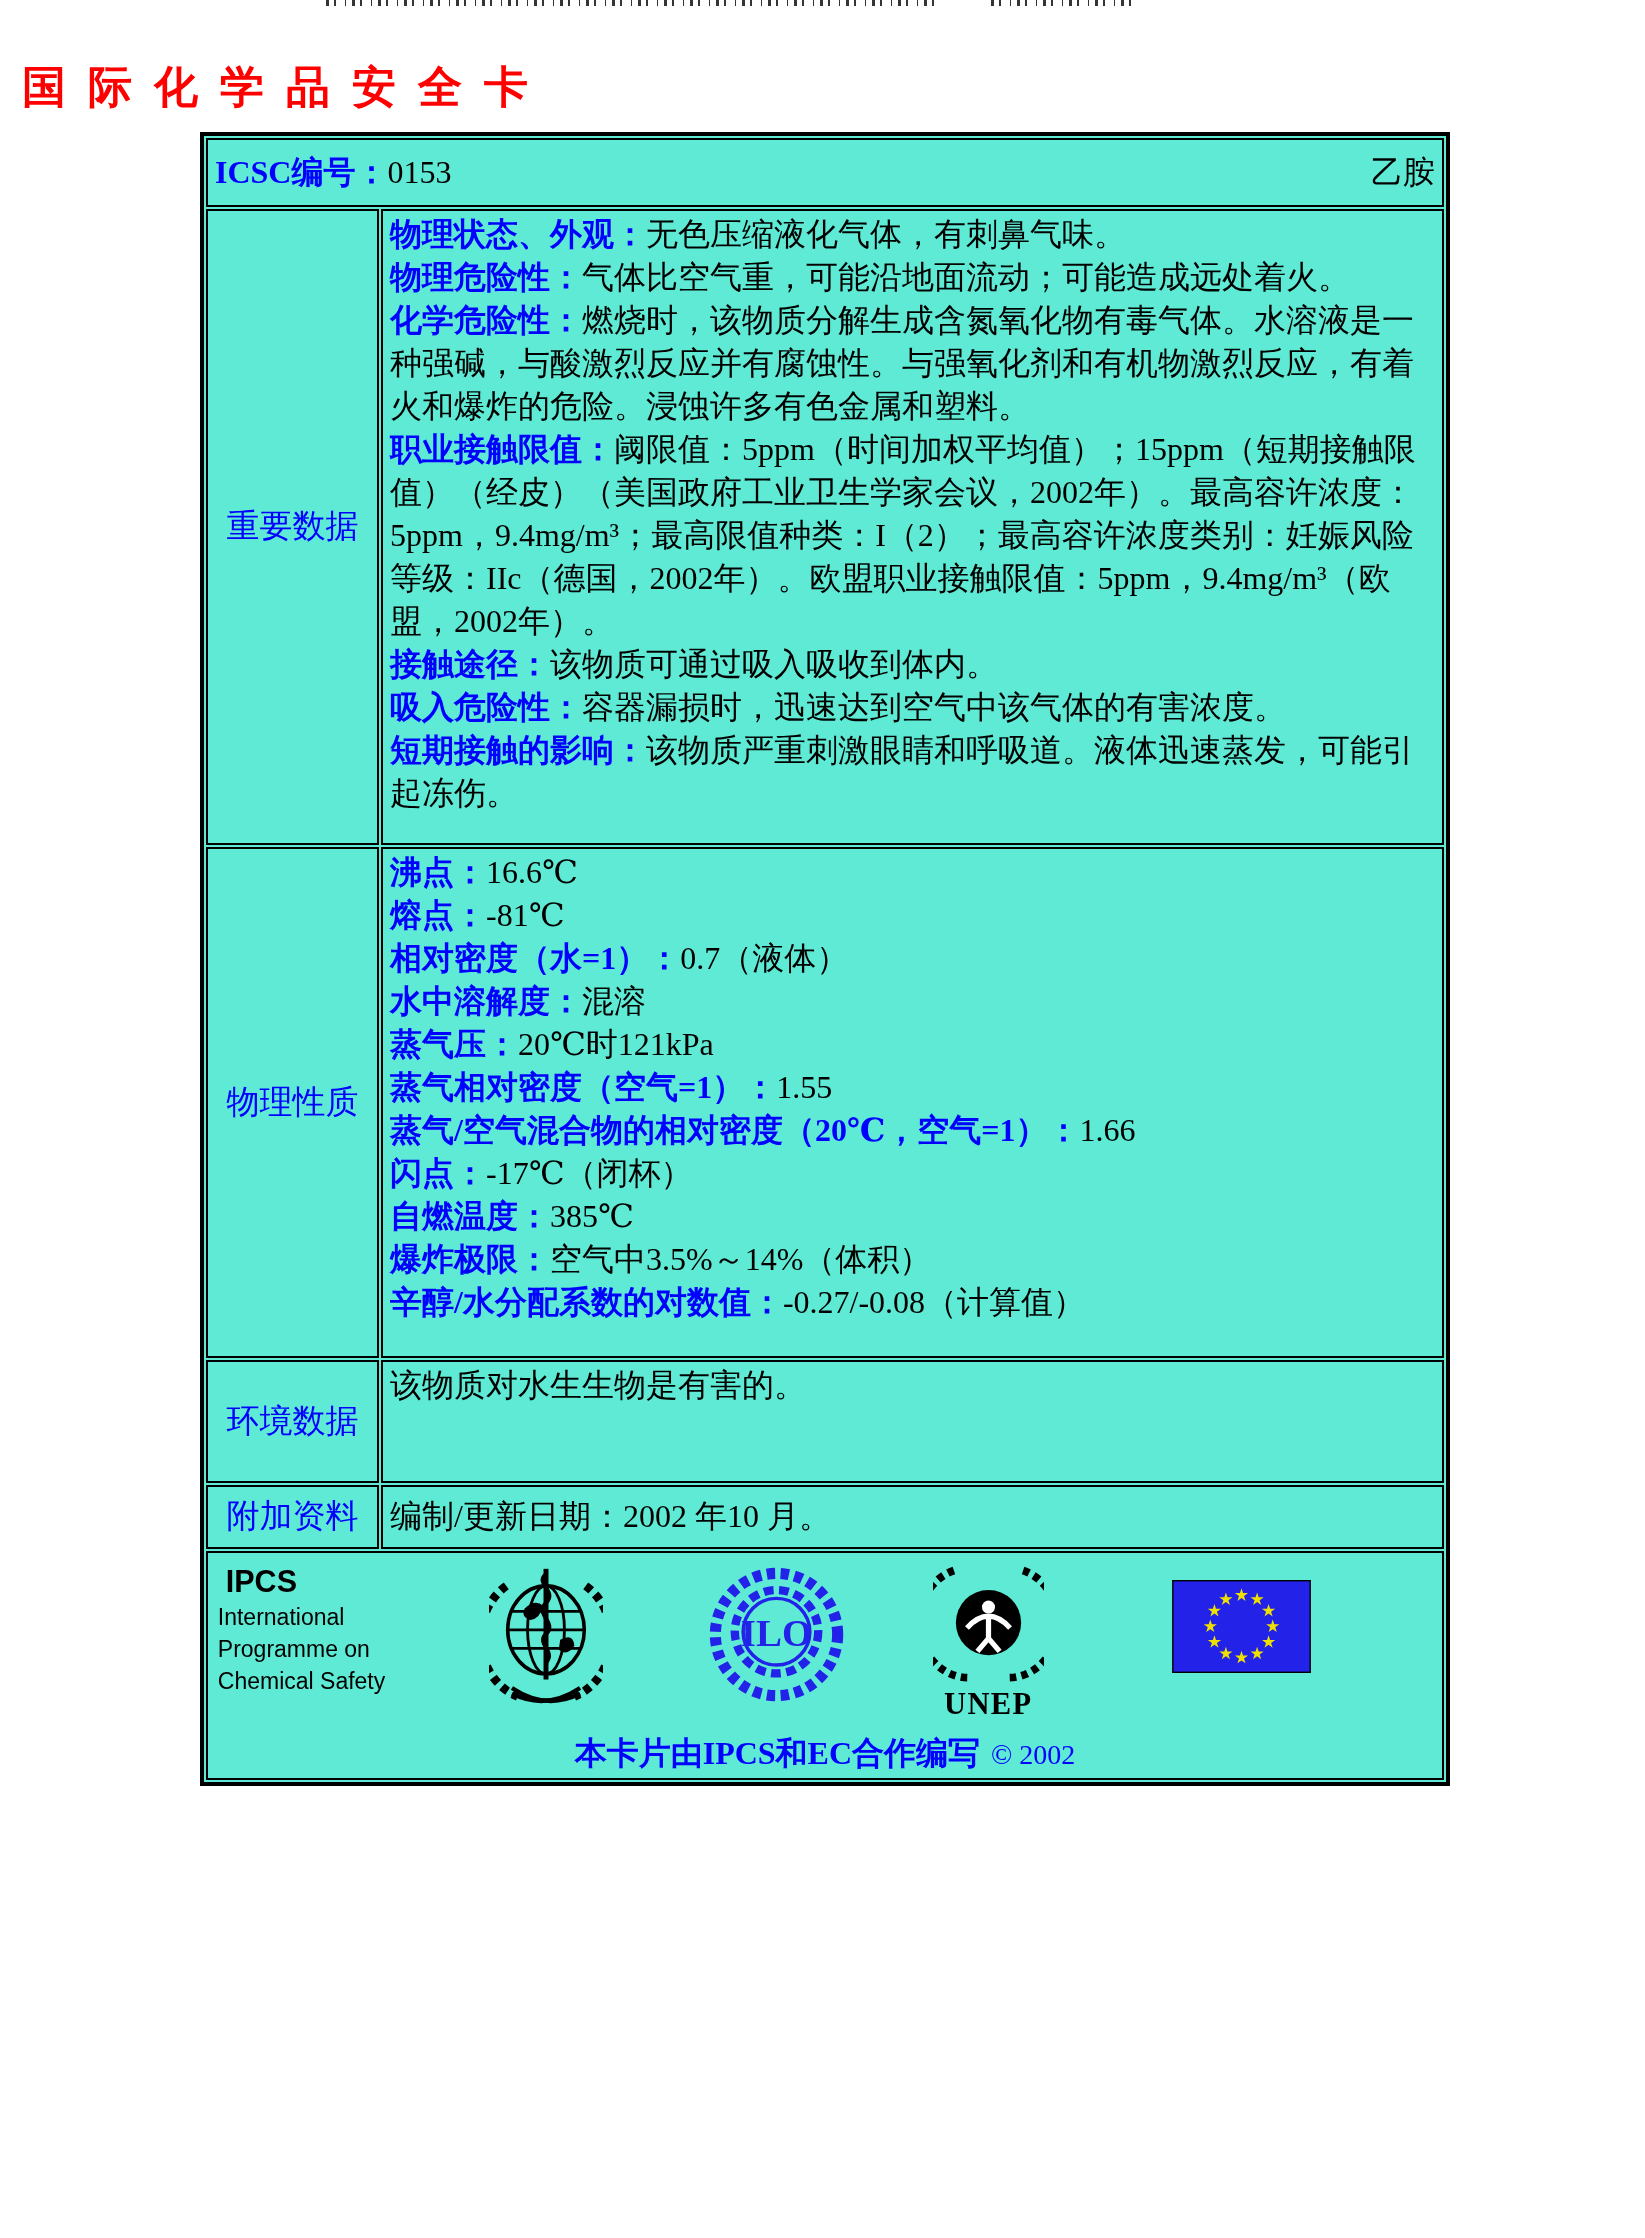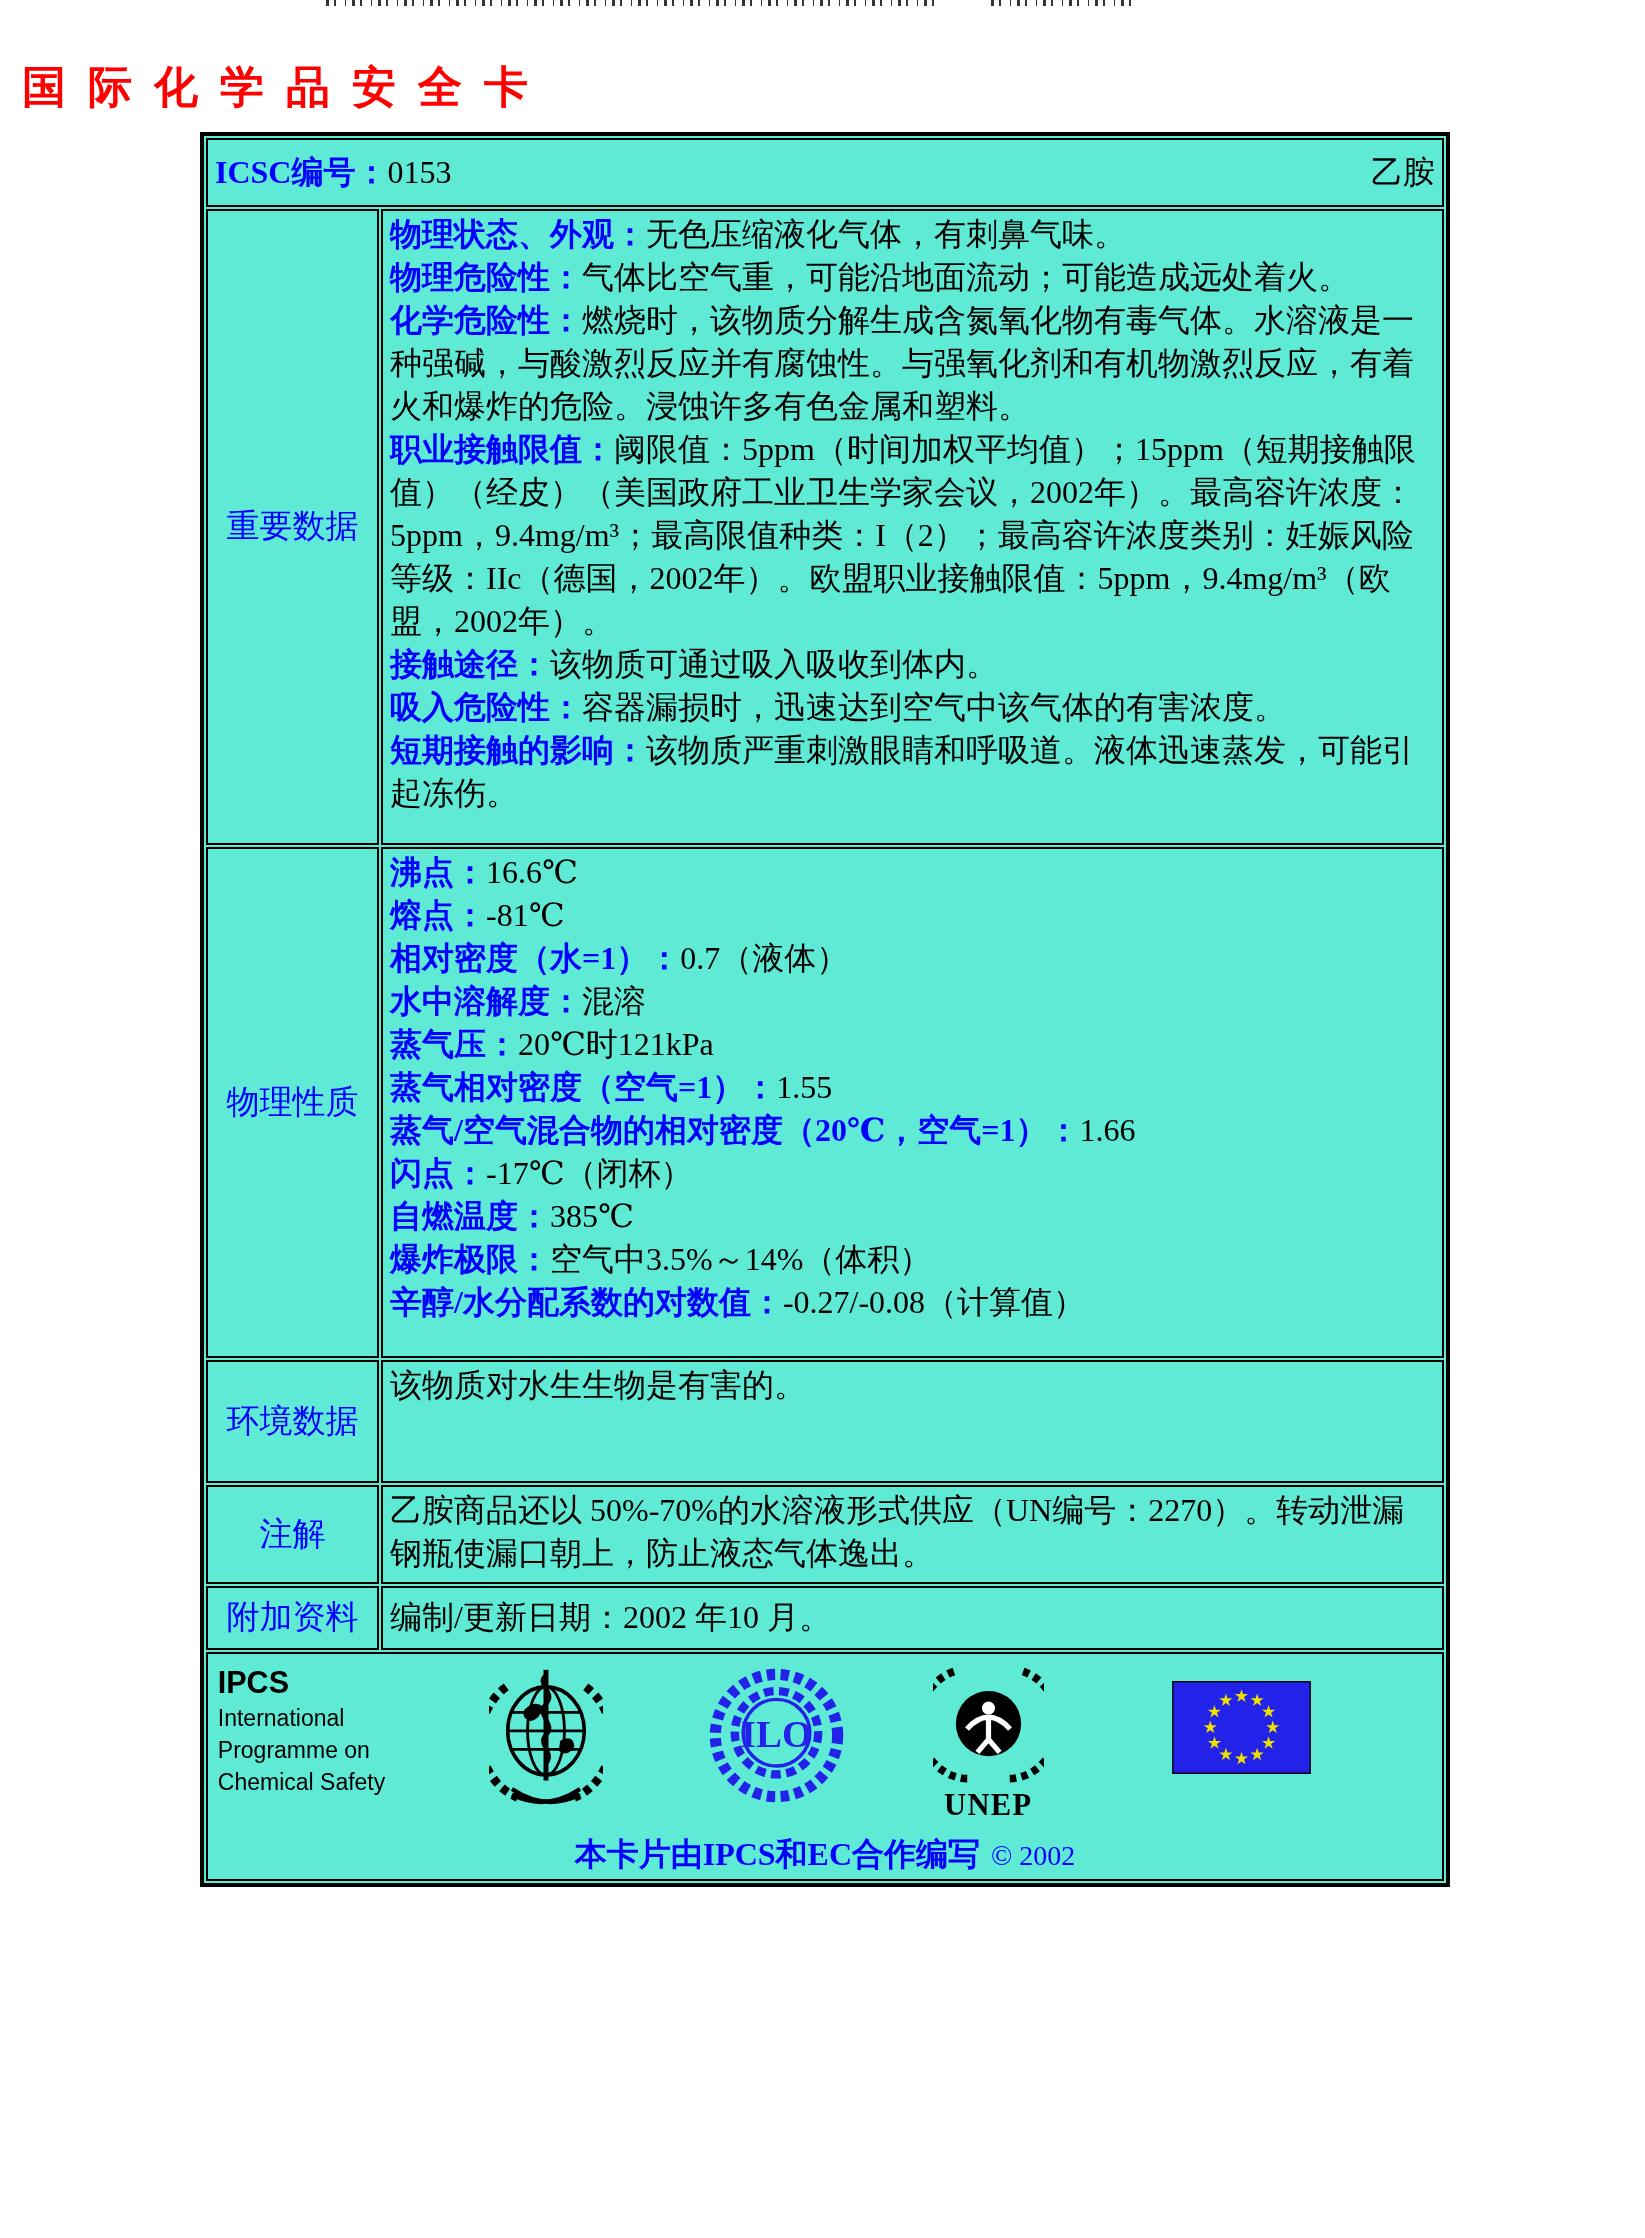--- a/index.html
+++ b/index.html
@@ -36,21 +36,21 @@
   .h-env{height:111px;margin-top:48px;}
   .h-note{height:87px;}
   .h-add{height:52px;vertical-align:middle;}
   .h-logo{height:194px;vertical-align:top;}
   .h-legal{height:59px;vertical-align:middle;font-size:29px;}
   .hdr-flex{display:flex;justify-content:space-between;align-items:center;}
 
   
   .logo-row{display:flex;align-items:flex-start;padding-top:9.7px;}
   .ipcs-block{font-family:"Liberation Sans","DejaVu Sans",sans-serif;margin-left:2.8px;width:222px;line-height:32px;}
-  .ipcs-acronym{font-weight:bold;font-size:30.5px;margin-bottom:4.2px;}
+  .ipcs-acronym{font-weight:bold;font-size:30.5px;margin-bottom:4.2px;margin-left:8px;}
   .ipcs-line{font-size:23px;}
   .who-svg{margin-left:49px;margin-top:1.4px;}
   .ilo-svg{margin-left:104px;}
   .unep-block{margin-left:87px;text-align:center;}
   .unep-text{font-size:30.5px;font-weight:bold;letter-spacing:1.4px;line-height:30.5px;margin-top:-5.5px;}
   .eu-svg{margin-left:128px;margin-top:15.2px;}
   .caption{text-align:center;margin-top:12.5px;color:#0101FF;}
   .cap-main{font-weight:bold;font-size:32px;}
   .cap-copy{font-size:28px;margin-left:11px;font-family:Liberation Serif, serif;}
   .legal-key{font-weight:bold;}
@@ -111,26 +111,20 @@
     </td>
   </tr>
 
   <tr>
     <td class="label h-env">环境数据</td>
     <td class="h-env">
       <div class="para">该物质对水生生物是有害的。</div>
     </td>
   </tr>
 
-  <tr>
-    <td class="label h-note">注解</td>
-    <td class="h-note">
-      <div class="para">乙胺商品还以 50%-70%的水溶液形式供应（UN编号：2270）。转动泄漏钢瓶使漏口朝上，防止液态气体逸出。</div>
-    </td>
-  </tr>
 
   <tr>
     <td class="label h-add">附加资料</td>
     <td class="h-add">
       <span>编制/更新日期：</span><span>2002 年10 月。</span>
     </td>
   </tr>
 
   <tr>
     <td colspan="2" class="h-logo">

